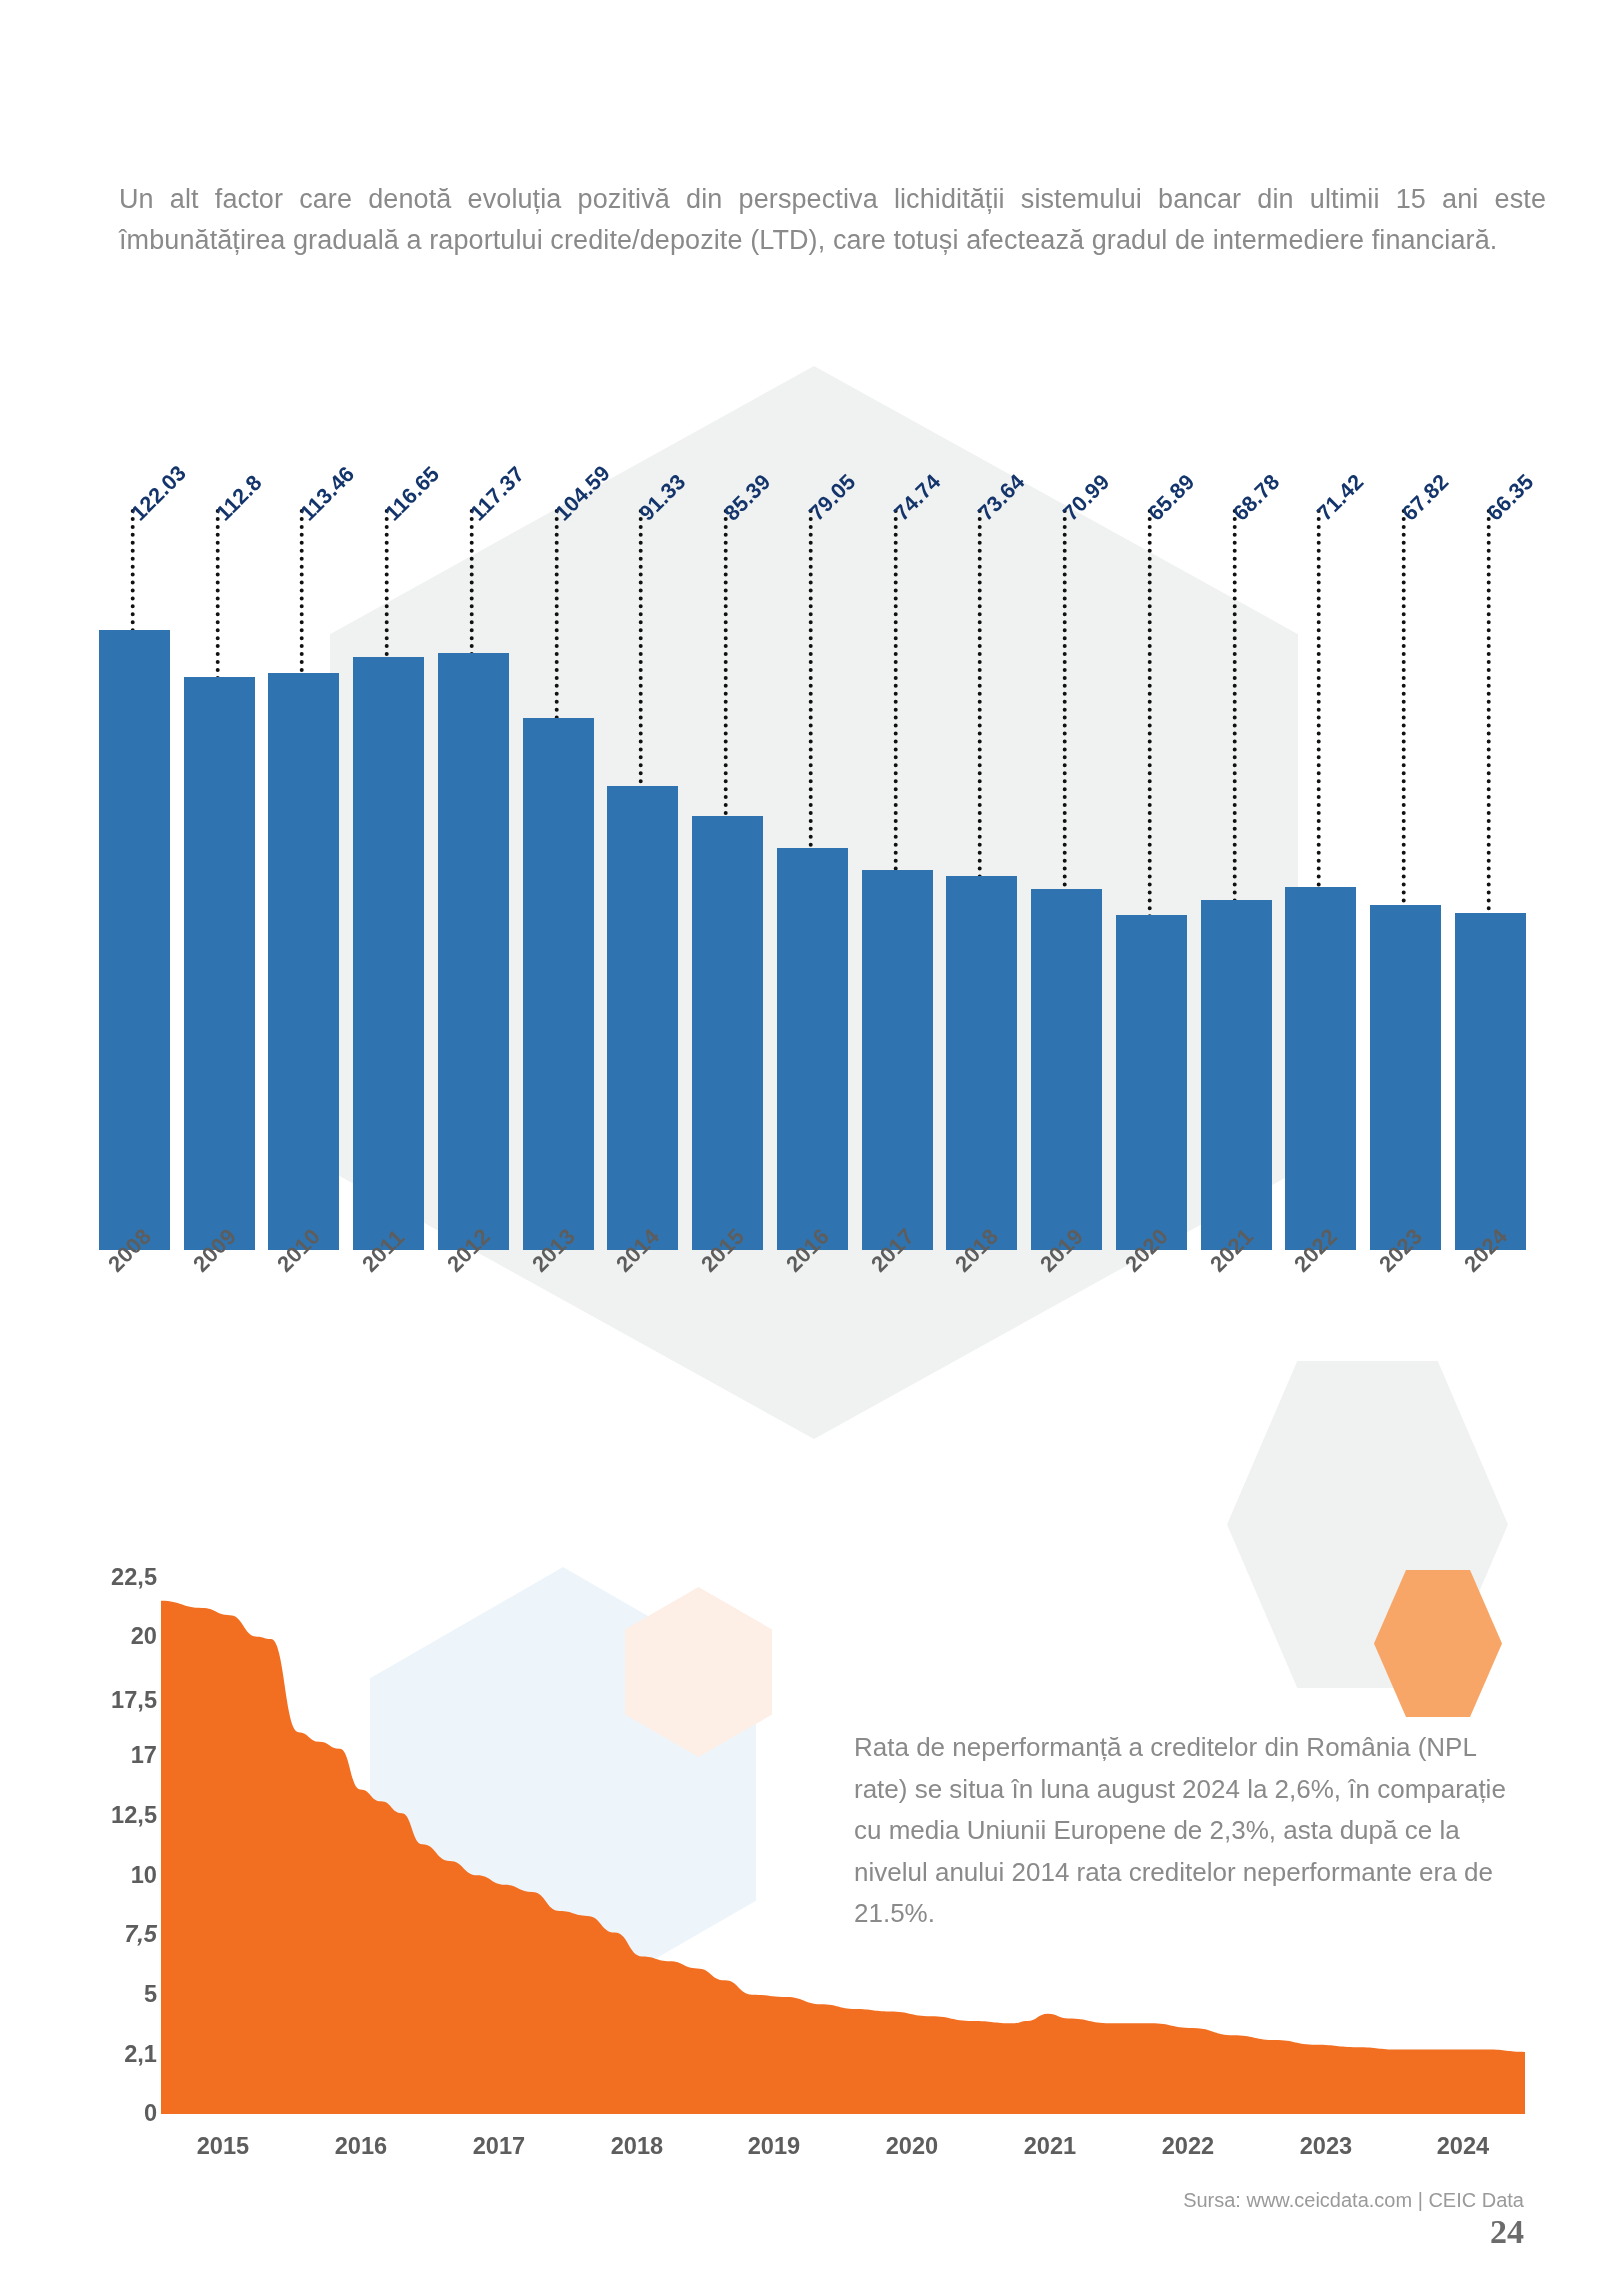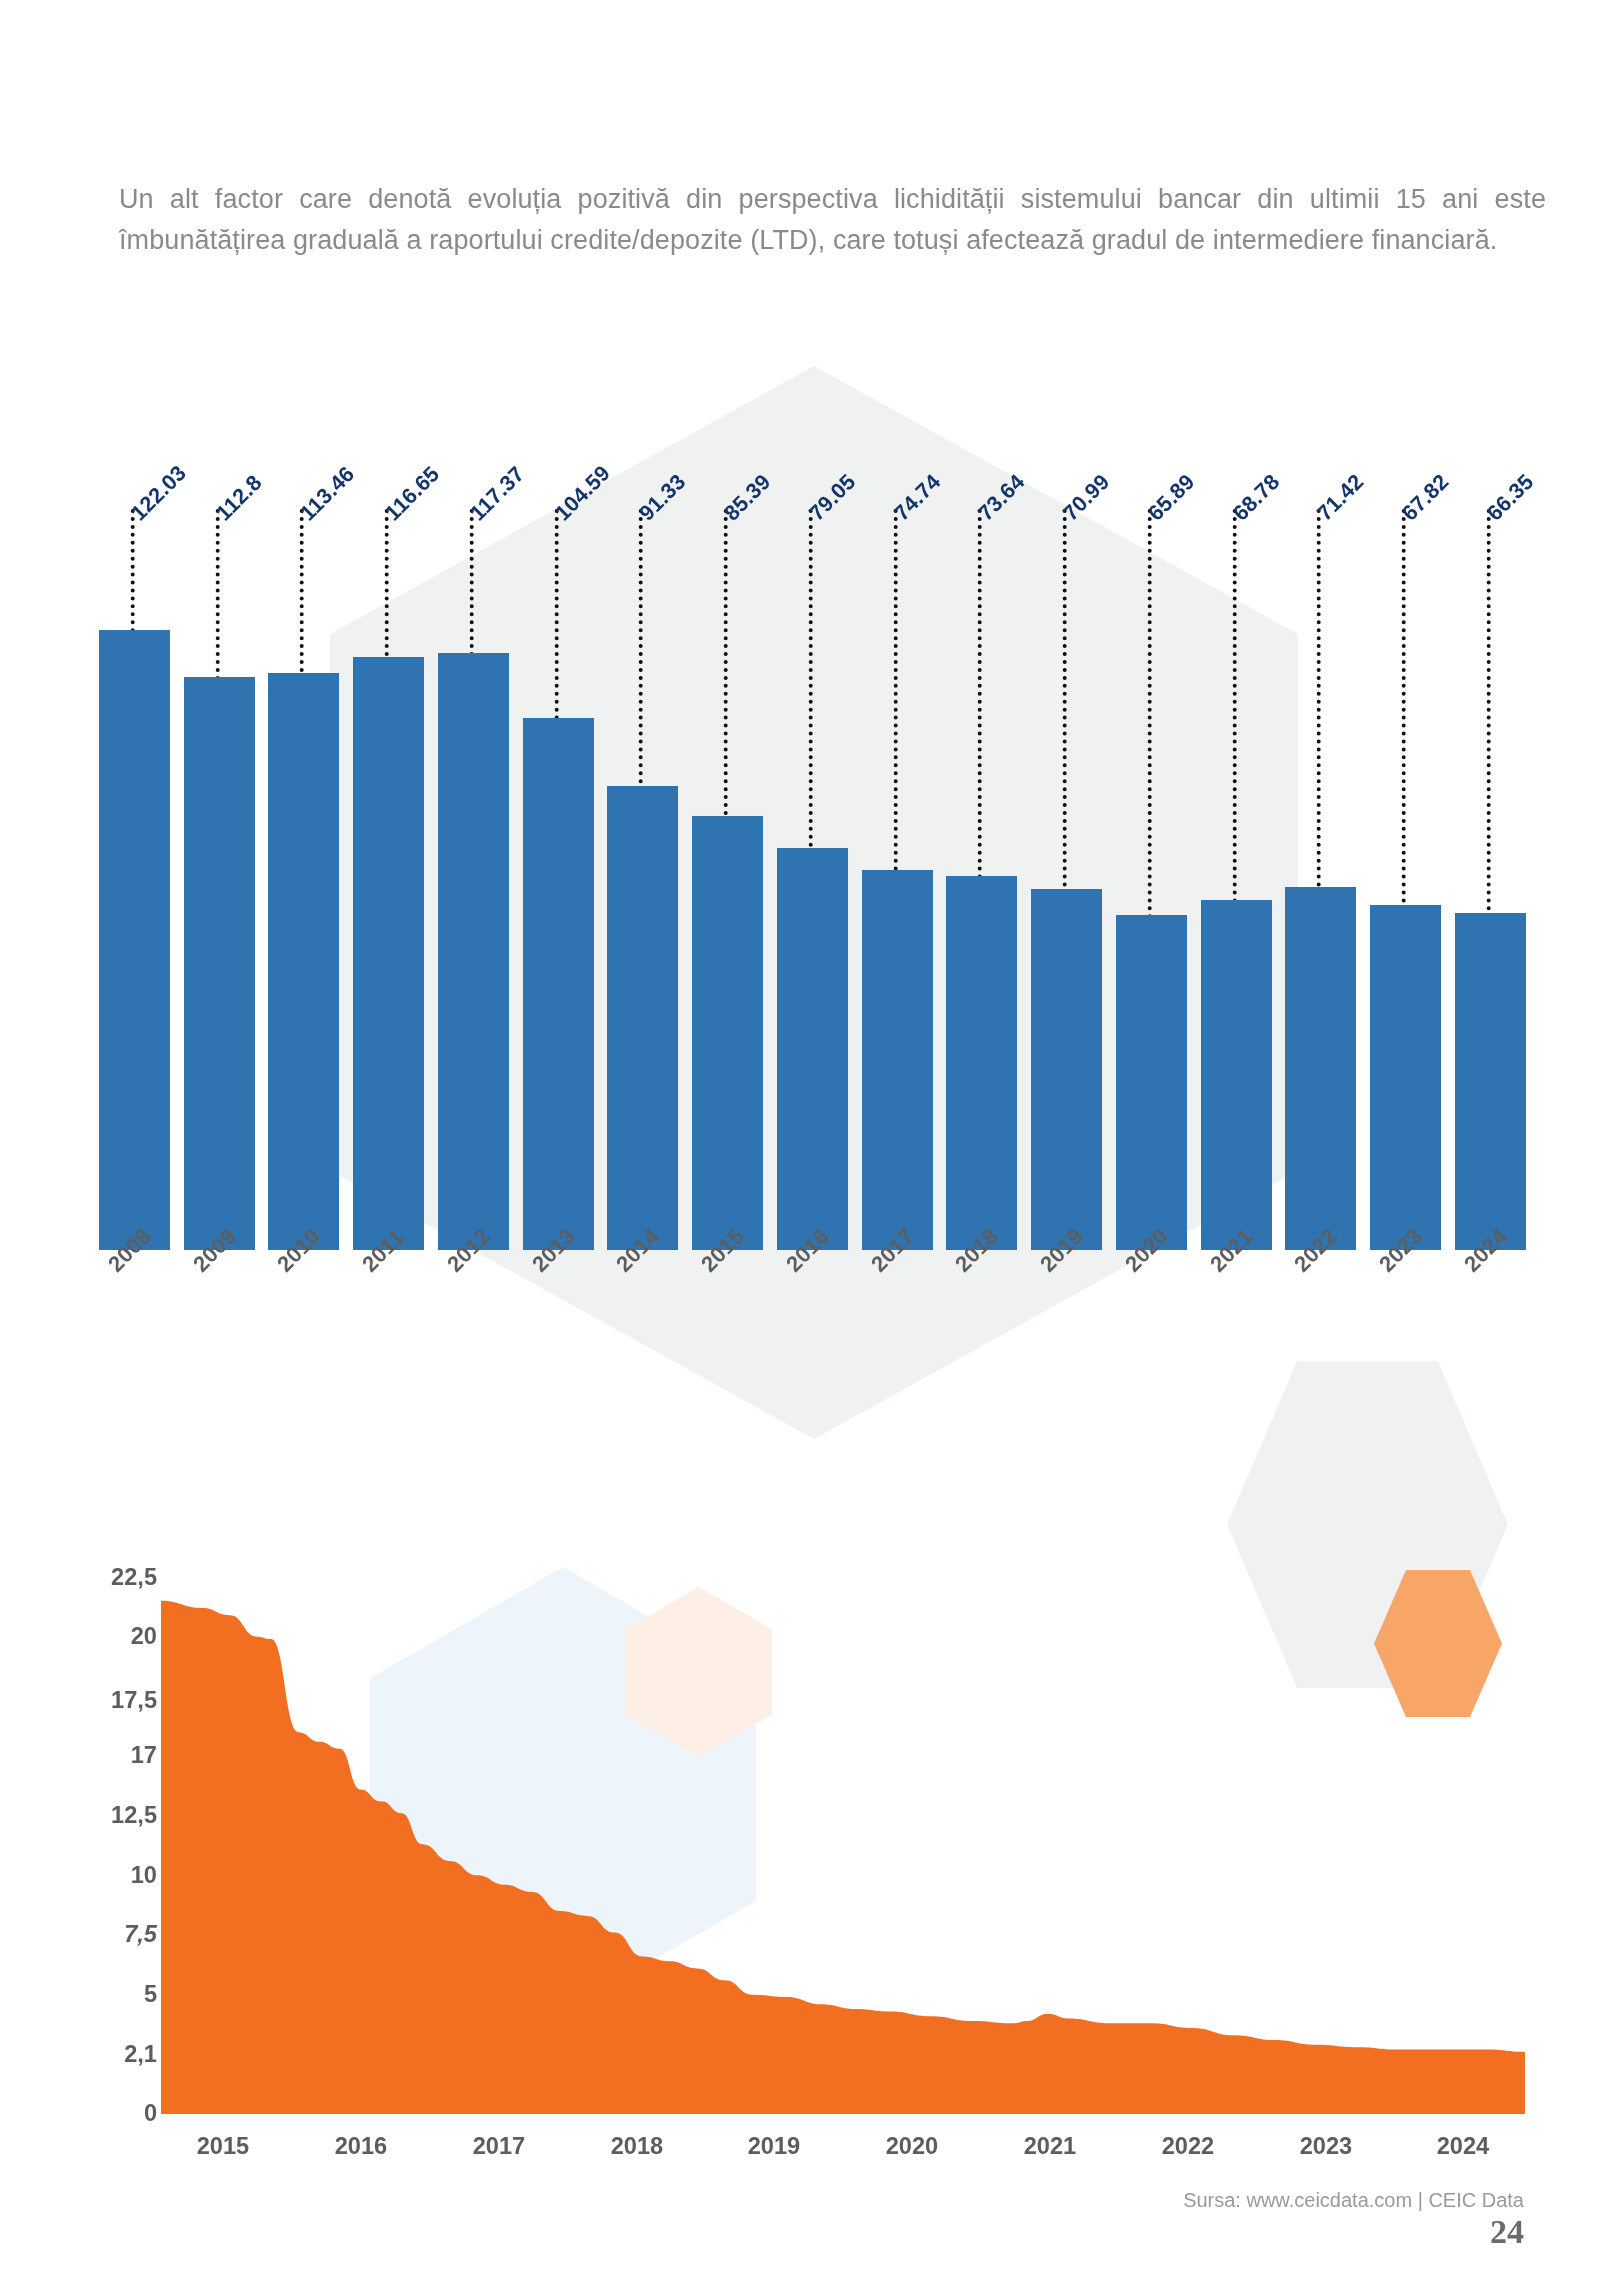--- a/index.html
+++ b/index.html
@@ -221,17 +221,18 @@
       <div class="x-tick" style="left: 400px;">2017</div>
       <div class="x-tick" style="left: 538px;">2018</div>
       <div class="x-tick" style="left: 675px;">2019</div>
       <div class="x-tick" style="left: 813px;">2020</div>
       <div class="x-tick" style="left: 951px;">2021</div>
       <div class="x-tick" style="left: 1089px;">2022</div>
       <div class="x-tick" style="left: 1227px;">2023</div>
       <div class="x-tick" style="left: 1364px;">2024</div>
     </div>
 
+  <p id="npl-text">Rata de neperformanță a creditelor din România (NPL rate) se situa în luna august 2024 la 2,6%, în comparație cu media Uniunii Europene de 2,3%, asta după ce la nivelul anului 2014 rata creditelor neperformante era de 21.5%.</p>
   <div id="source">Sursa: www.ceicdata.com | CEIC Data</div>
   <div id="pagenum">24</div>
 
 </div>
 
 
 </body></html>

